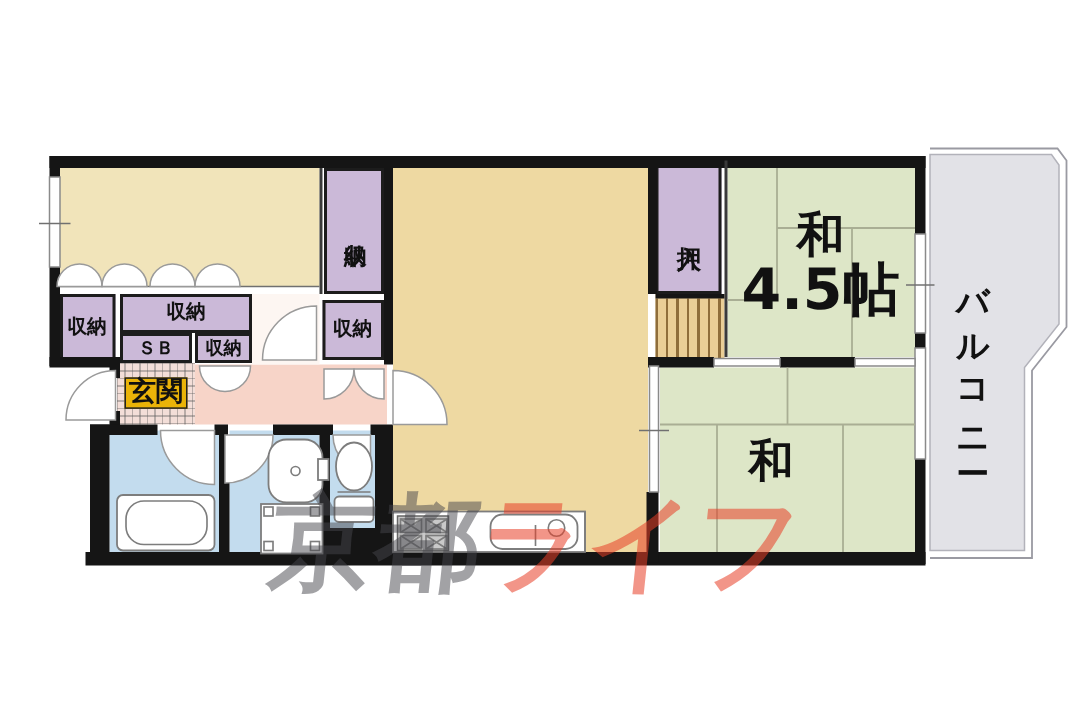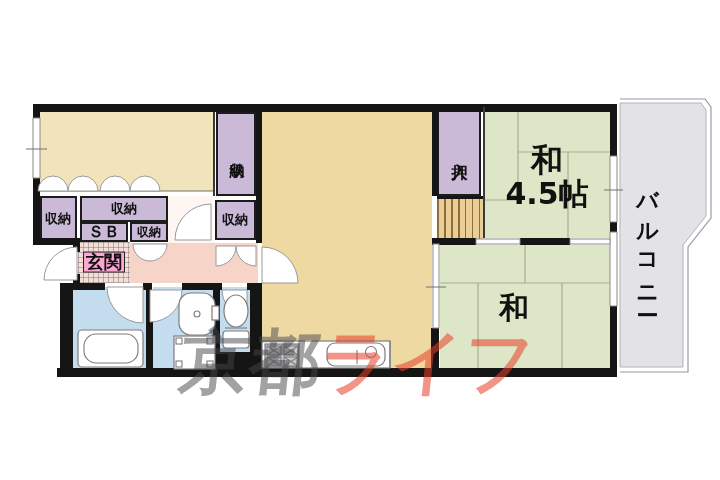--- a/index.html
+++ b/index.html
@@ -26,21 +26,21 @@
   .window{fill:#ffffff;stroke:#8a8a8a;stroke-width:1;}
   .tatami{stroke:#a9ae94;stroke-width:1.2;}
   .arc{fill:#ffffff;stroke:#9a9a9a;stroke-width:1;}
   .fixture{fill:#ffffff;stroke:#7d7d7d;stroke-width:1.2;}
   .fixline{fill:none;stroke:#7d7d7d;stroke-width:1.1;}
   .balcony-fill{fill:var(--c-balcony,#e2e2e7);stroke:#b2b2ba;stroke-width:1;}
   .balcony-outline{fill:none;stroke:#9a9aa2;stroke-width:1.2;}
   .lbl{position:absolute;color:#111;transform:translate(-50%,-50%);white-space:nowrap;
        font-weight:700;text-align:center;line-height:1.05;}
   .vert{writing-mode:vertical-rl;text-orientation:upright;}
-  #genkan-lbl{background:#f9a8d4;border:1.5px solid #222;padding:0 2px;}
+  #genkan-lbl{background:#eab308;border:1.5px solid #222;padding:0 2px;}
   #balcony-lbl{letter-spacing:7px;font-weight:600;}
   #watermark{position:absolute;left:180px;top:316px;font-size:70px;font-weight:700;
              transform:skewX(-6deg);white-space:nowrap;pointer-events:none;}
   #watermark .wm1{color:var(--c-watermark-gray,rgba(70,70,75,.5));}
   #watermark .wm2{color:var(--c-watermark-red,rgba(232,62,38,.55));}
 </style>
 </head>
 <body>
 
 <div id="stage">
@@ -177,34 +177,34 @@
       <rect class="fixture" x="223" y="331" width="26" height="17" rx="3"></rect>
       <ellipse class="fixture" cx="236" cy="311" rx="12" ry="16"></ellipse>
       <line class="fixline" x1="225" y1="328" x2="247" y2="328"></line>
     </g>
   </svg>
 
 
 
   <div class="lbl" style="left:547px;top:177px;font-size:32px;">
     <div>和</div>
-    <div style="font-size:30px;">4.5帖</div>
+    <div style="font-size:38px;">4.5帖</div>
   </div>
 
   <div class="lbl" style="left:514px;top:308px;font-size:30px;">
     <div>和</div>
   </div>
 
   <div class="lbl vert" id="balcony-lbl" style="left:648px;top:243px;font-size:22px;">バルコニー</div>
 
   <div class="lbl vert" style="left:236px;top:151px;font-size:15px;">収納</div>
   <div class="lbl" style="left:235px;top:220px;font-size:13px;">収納</div>
   <div class="lbl" style="left:58px;top:219px;font-size:13px;">収納</div>
   <div class="lbl" style="left:124px;top:209px;font-size:13px;">収納</div>
-  <div class="lbl" style="left:104px;top:232px;font-size:16px;">ＳＢ</div>
+  <div class="lbl" style="left:104px;top:232px;font-size:12px;">ＳＢ</div>
   <div class="lbl" style="left:149px;top:232px;font-size:12px;">収納</div>
   <div class="lbl vert" style="left:459px;top:151px;font-size:16px;">押入</div>
   <div class="lbl" id="genkan-lbl" style="left:104px;top:262px;font-size:18px;">玄関</div>
 
   <div id="watermark">
     <span class="wm1">京都</span><span class="wm2">ライフ</span>
   </div>
 
 </div>
 

